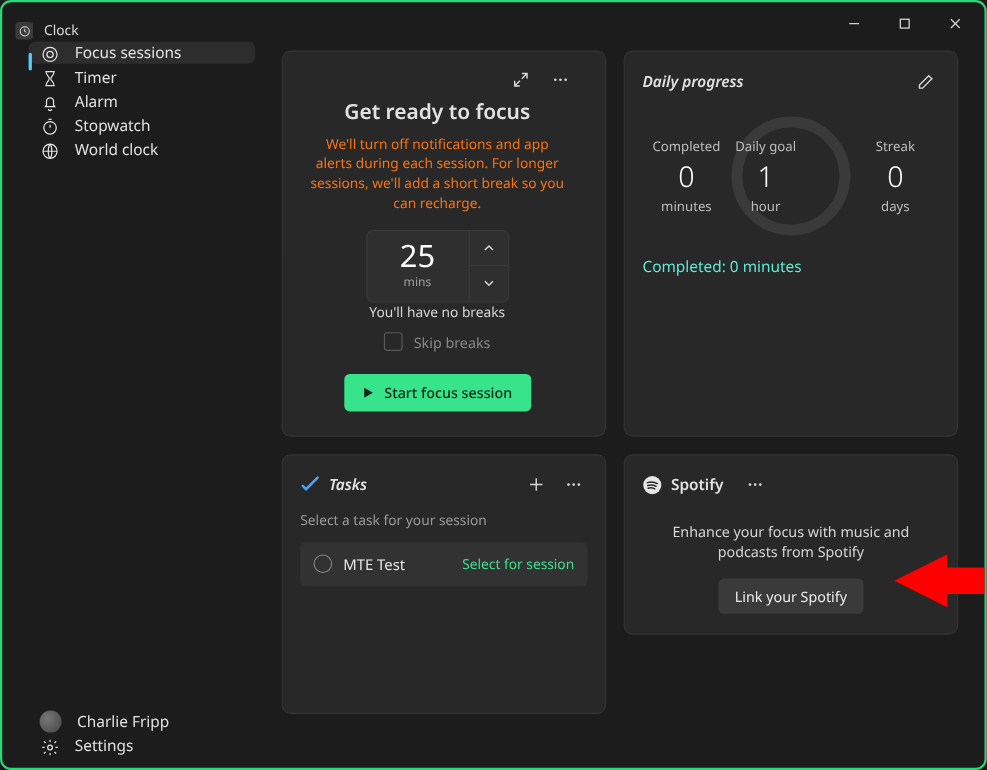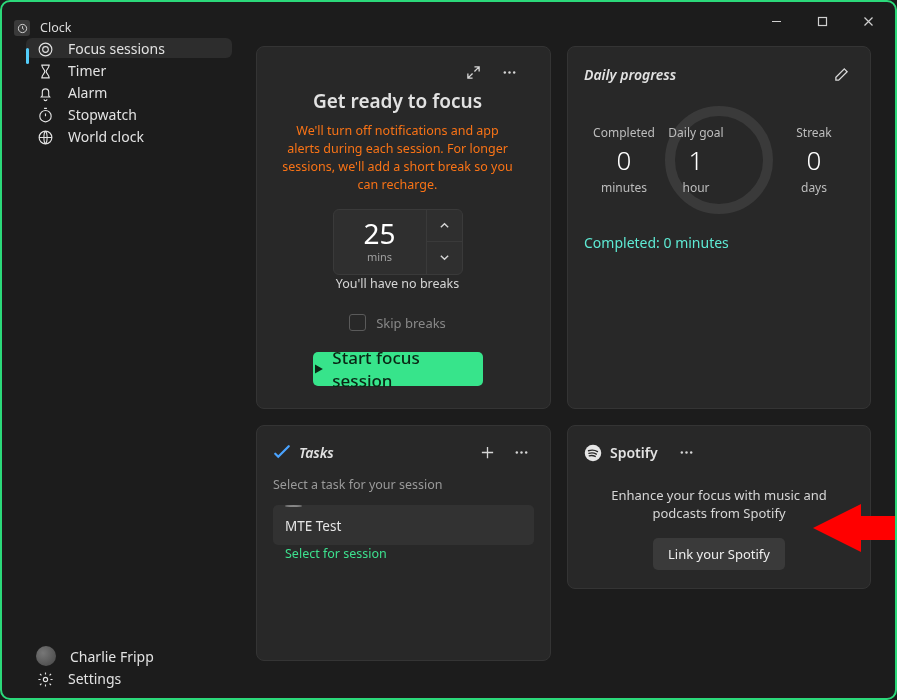--- a/index.html
+++ b/index.html
@@ -112,38 +112,38 @@
     display:flex; background:#2f2f2f;
   }
   .duration-main { flex:1; display:flex; flex-direction:column; align-items:center; justify-content:center; }
   .duration-val { font-size:28px; font-weight:400; color:#fff; line-height:1; }
   .duration-unit { font-size:11px; color:#a0a0a0; margin-top:2px; }
   .spinner { width:36px; display:flex; flex-direction:column; border-left:1px solid #3a3a3a;}
   .spinner .sp { flex:1; display:flex; align-items:center; justify-content:center; }
   .spinner .sp:first-child { border-bottom:1px solid #3a3a3a; }
   .spinner svg { width:11px; height:11px; stroke:#d6d6d6;}
   .breaks-msg { text-align:center; font-size:12.5px; color:#d6d6d6; }
-  .skip-row { display:flex; align-items:center; justify-content:center; gap:10px; margin-top:22px; color:#888; font-size:13px;}
+  .skip-row { display:flex; align-items:center; justify-content:center; gap:10px; margin-top:10px; color:#888; font-size:13px;}
   .cb { width:17px; height:17px; border:1.5px solid #5a5a5a; border-radius:3px; }
   .start-btn {
     display:flex; align-items:center; justify-content:center; gap:8px;
-    background:#37e48b; color:#0a2615; font-weight:500; font-size:17px;
+    background:#37e48b; color:#0a2615; font-weight:500; font-size:13px;
     width:170px; height:34px; border-radius:5px; margin:20px auto 2px auto;
   }
   .start-btn svg { width:12px; height:12px; }
 
   
   .tasks-card { grid-column:1; grid-row:2 / span 2; min-height: 236px;}
   .card-hdr { display:flex; align-items:center; gap:8px;font-style:italic; }
   .card-hdr .title { font-size:14px; font-weight:600; }
   .card-hdr .grow { flex:1; }
   .tasks-sub { font-size:12.5px; color:#9a9a9a; margin:10px 0 12px 0; }
   .task-row {
     background:#323232; border-radius:5px; height:40px;
-    display:flex; align-items:flex-start; padding:0 12px; gap:10px; font-size:13.5px;flex-direction:column;
+    display:flex; align-items:center; padding:0 12px; gap:10px; font-size:13.5px;
   }
   .task-circle { width:17px; height:17px; border:1.5px solid #888; border-radius:50%; }
   .task-name { flex:1; color:#e6e6e6; }
   .task-sel { color:#3de08e; font-size:12.5px; }
 
   
   .daily-card { grid-column:2; grid-row:1; }
   .daily-body { display:flex; align-items:center; justify-content:space-between; padding:14px 4px 4px 4px;}
   .stat { display:flex; flex-direction:column; align-items:center; width:72px; }
   .stat .lbl { font-size:12px; color:#bdbdbd; margin-bottom:6px;}

